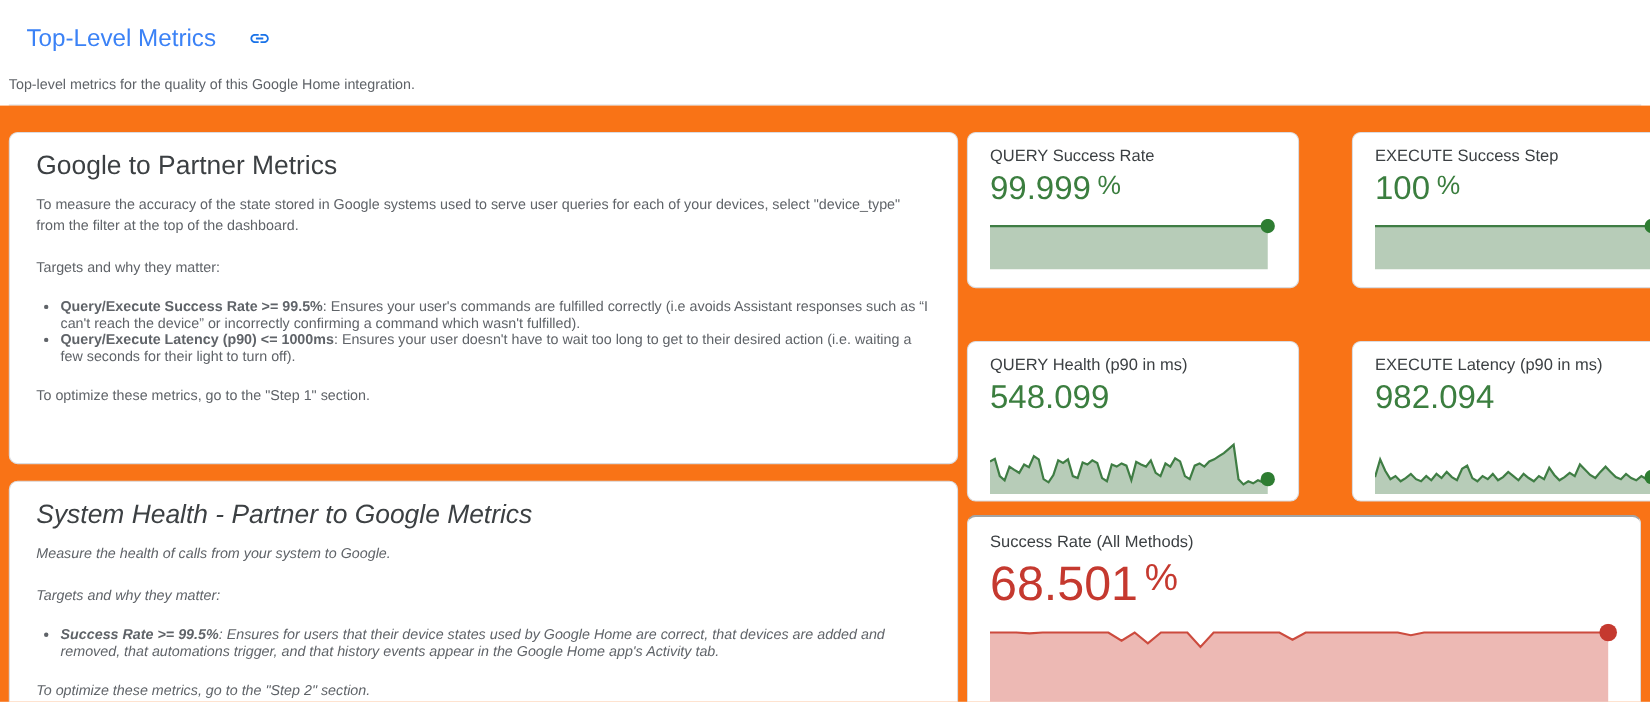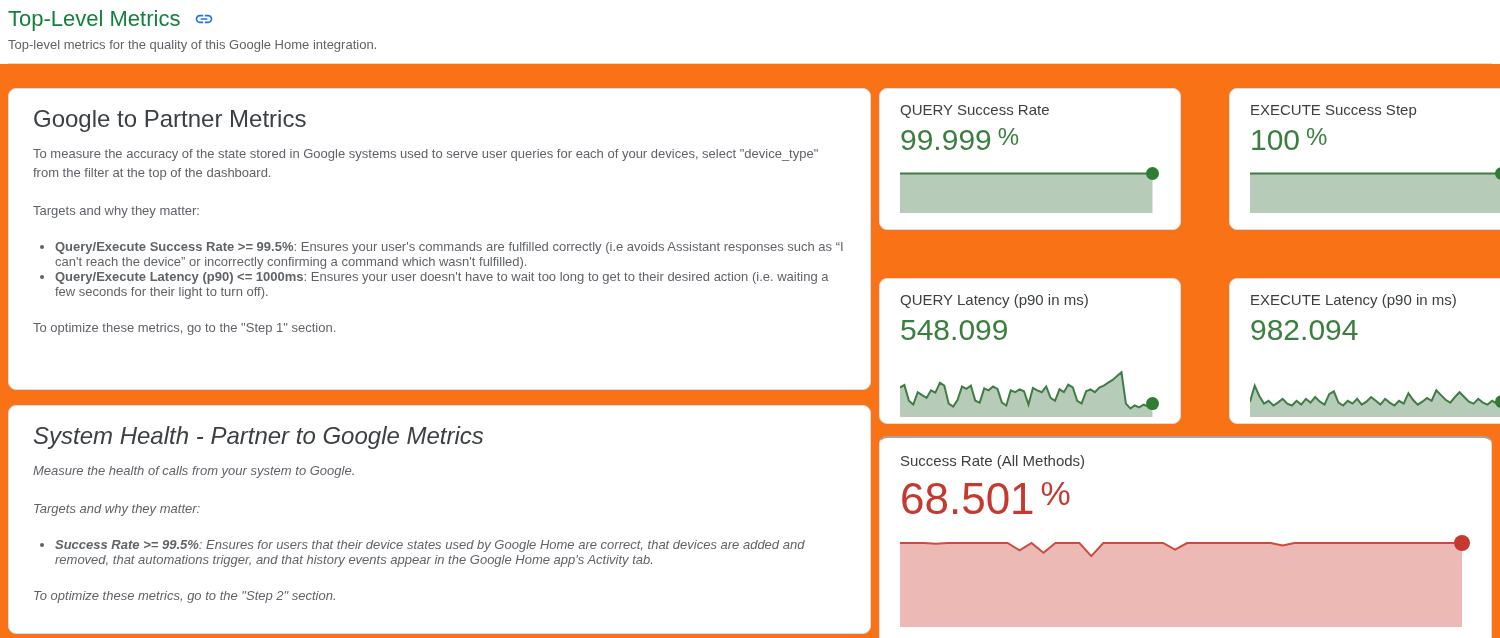--- a/index.html
+++ b/index.html
@@ -5,21 +5,21 @@
   * { box-sizing: border-box; }
   html,body { margin:0; padding:0; }
   body {
     width:1500px; height:638px; overflow:hidden;
     font-family:"Liberation Sans", sans-serif;
     background:#ffffff; color:#3c4043;
   }
   
   .page-header { padding:6px 8px 0 8px; }
   .title-row { display:flex; align-items:center; gap:14px; }
-  .page-title { font-size:22px; font-weight:400; color:#15803d; margin:0; }
+  .page-title { font-size:22px; font-weight:400; color:#3b82f6; margin:16px; }
   .link-icon { width:20px; height:20px; display:inline-block; cursor:pointer; }
   .page-subtitle { font-size:13px; color:#5f6368; margin:5px 0 0 0; }
   .divider { height:1px; background:#dadce0; margin-top:11px; }
   
   .page-body { background:#f97316; height:575px; padding:24px 16px 5px 8px; }
   .layout { display:grid; grid-template-columns:863px 613px; gap:8px; }
   .col-left { display:flex; flex-direction:column; gap:15px; }
   .card {
     background:#ffffff; border:1px solid #dadce0; border-radius:8px;
   }
@@ -117,21 +117,21 @@
             <span class="metric-unit">%</span>
           </div>
           <div class="spark"><svg width="259" height="46" xmlns="http://www.w3.org/2000/svg">
                 <polygon points="0,46 0.0,6.5 22.9,6.5 45.7,6.5 68.6,6.5 91.5,6.5 114.3,6.5 137.2,6.5 160.0,6.5 182.9,6.5 205.8,6.5 228.6,6.5 251.5,6.5 251.5,46" fill="#b7ccb8"></polygon>
                 <polyline points="0.0,6.5 22.9,6.5 45.7,6.5 68.6,6.5 91.5,6.5 114.3,6.5 137.2,6.5 160.0,6.5 182.9,6.5 205.8,6.5 228.6,6.5 251.5,6.5" fill="none" stroke="#3f7d44" stroke-width="2"></polyline>
                 <circle cx="251.5" cy="6.5" r="6.5" fill="#2e7d32"></circle>
               </svg></div>
         </article>
 
         <article class="card metric-card good">
-          <p class="metric-label">QUERY Latency (p90 in ms)</p>
+          <p class="metric-label">QUERY Health (p90 in ms)</p>
           <div class="metric-value-row">
             <span class="metric-value">548.099</span>
             <span class="metric-unit"></span>
           </div>
           <div class="spark latency"><svg width="260" height="56" xmlns="http://www.w3.org/2000/svg">
                 <polygon points="0,56 0.0,26.5 4.4,24.1 8.9,39.8 13.3,43.6 17.7,31.2 22.1,34.1 26.6,36.9 31.0,29.3 35.4,31.7 39.9,21.7 44.3,24.6 48.7,42.6 53.2,45.5 57.6,38.8 62.0,25.5 66.4,27.9 70.9,24.6 75.3,39.8 79.7,41.6 84.2,27.4 88.6,29.3 93.0,25.5 97.5,27.9 101.9,41.6 106.3,44.5 110.7,29.3 115.2,31.2 119.6,28.3 124.0,30.3 128.5,43.6 132.9,26.9 137.3,29.3 141.8,31.2 146.2,25.5 150.6,36.9 155.0,39.8 159.5,28.3 163.9,31.2 168.3,23.6 172.8,26.5 177.2,39.8 181.6,42.6 186.1,30.3 190.5,28.3 194.9,31.2 199.3,26.5 203.8,24.6 208.2,21.7 212.6,18.9 217.1,15.1 221.5,11.3 225.9,42.6 230.4,47.4 234.8,44.5 239.2,46.4 243.6,43.6 248.1,45.5 252.5,42.6 252.5,56" fill="#b7ccb8"></polygon>
                 <polyline points="0.0,26.5 4.4,24.1 8.9,39.8 13.3,43.6 17.7,31.2 22.1,34.1 26.6,36.9 31.0,29.3 35.4,31.7 39.9,21.7 44.3,24.6 48.7,42.6 53.2,45.5 57.6,38.8 62.0,25.5 66.4,27.9 70.9,24.6 75.3,39.8 79.7,41.6 84.2,27.4 88.6,29.3 93.0,25.5 97.5,27.9 101.9,41.6 106.3,44.5 110.7,29.3 115.2,31.2 119.6,28.3 124.0,30.3 128.5,43.6 132.9,26.9 137.3,29.3 141.8,31.2 146.2,25.5 150.6,36.9 155.0,39.8 159.5,28.3 163.9,31.2 168.3,23.6 172.8,26.5 177.2,39.8 181.6,42.6 186.1,30.3 190.5,28.3 194.9,31.2 199.3,26.5 203.8,24.6 208.2,21.7 212.6,18.9 217.1,15.1 221.5,11.3 225.9,42.6 230.4,47.4 234.8,44.5 239.2,46.4 243.6,43.6 248.1,45.5 252.5,42.6" fill="none" stroke="#3f7d44" stroke-width="2"></polyline>
                 <circle cx="252.5" cy="42.6" r="6.5" fill="#2e7d32"></circle>
               </svg></div>
         </article>

